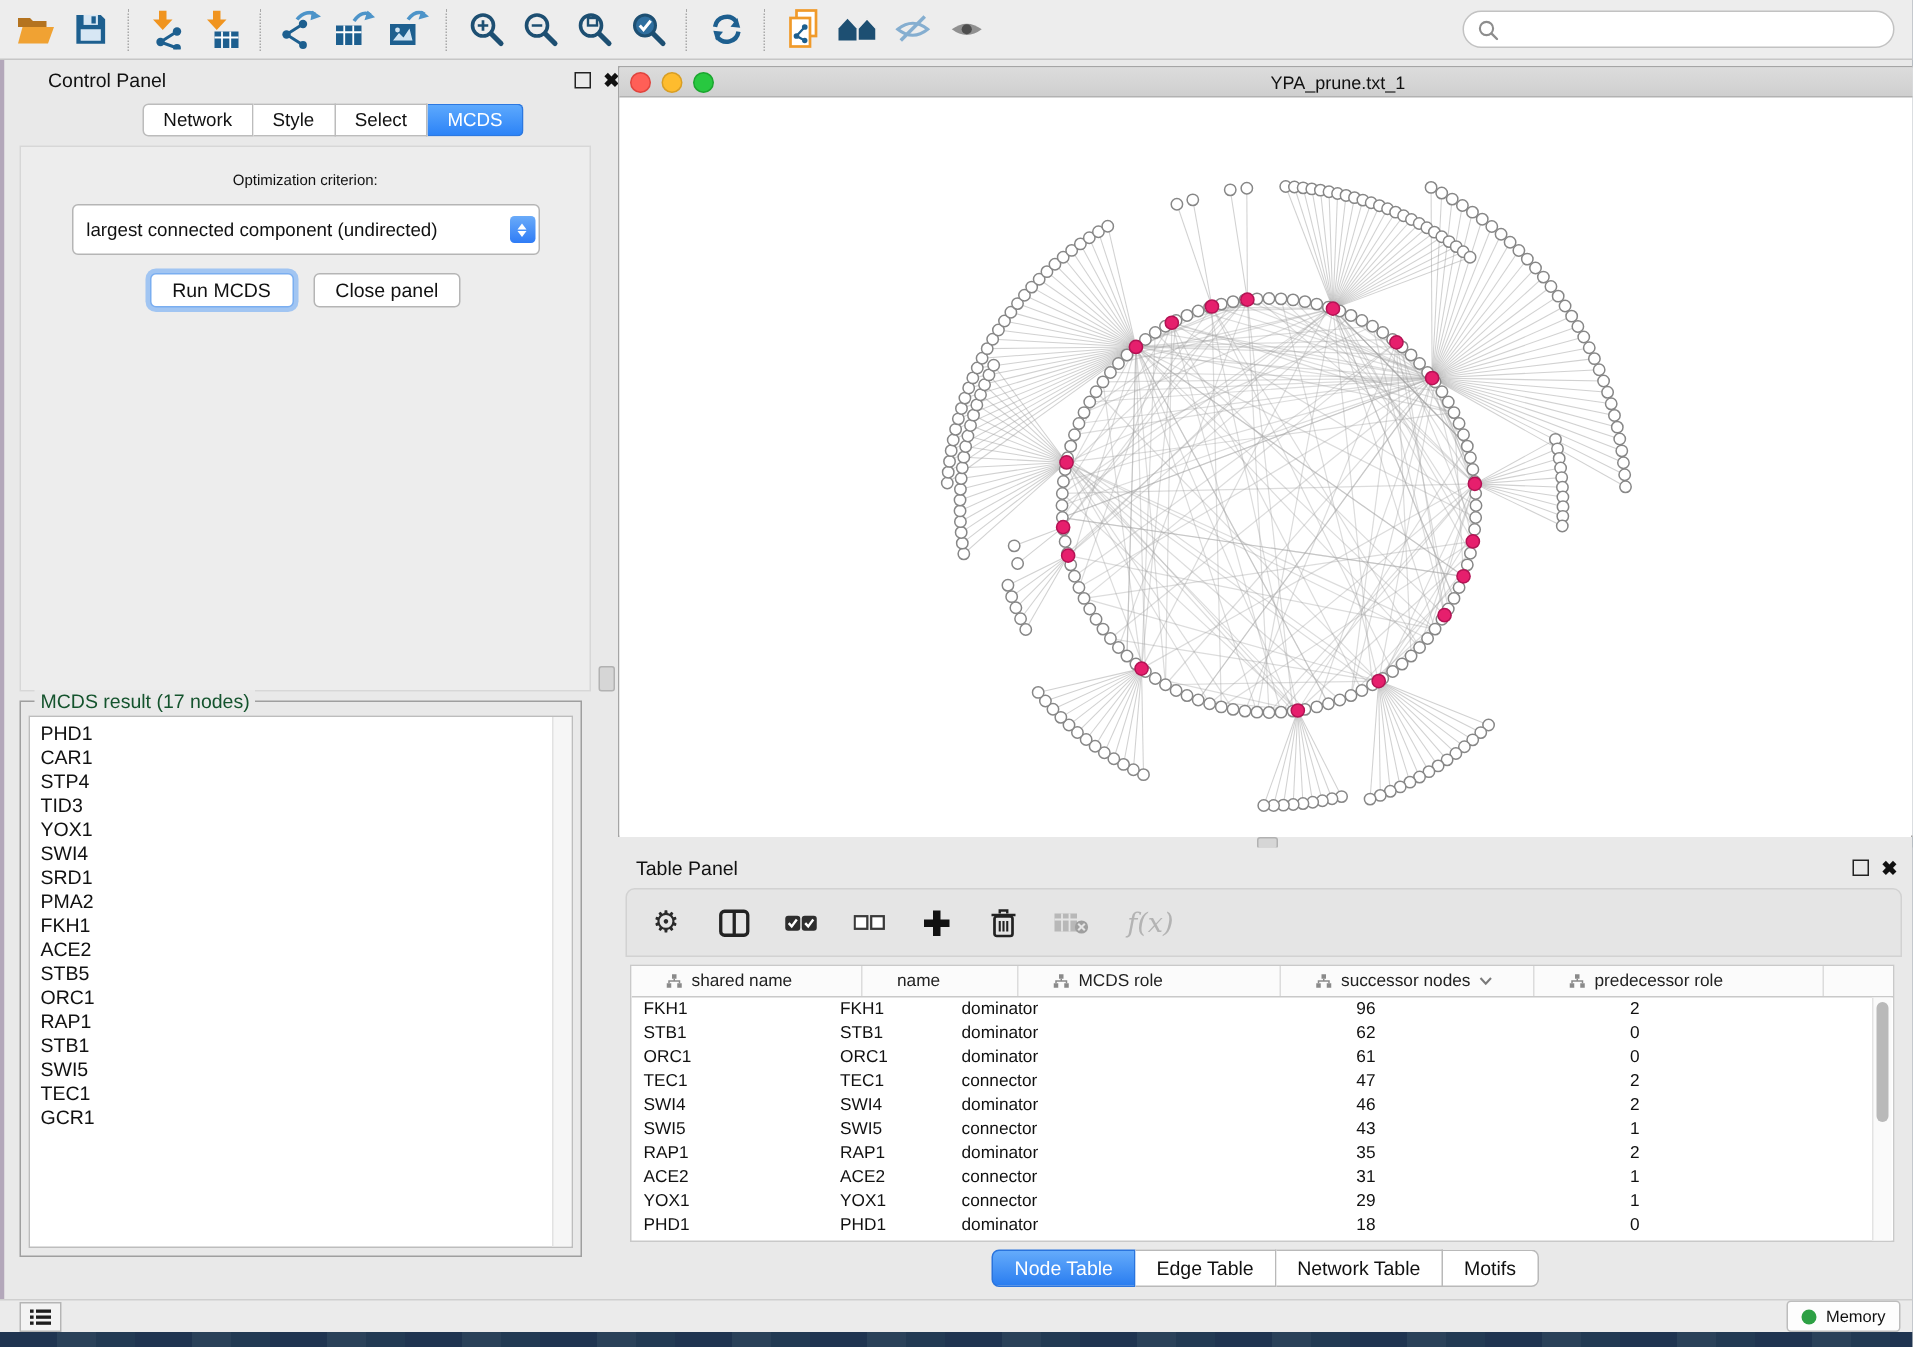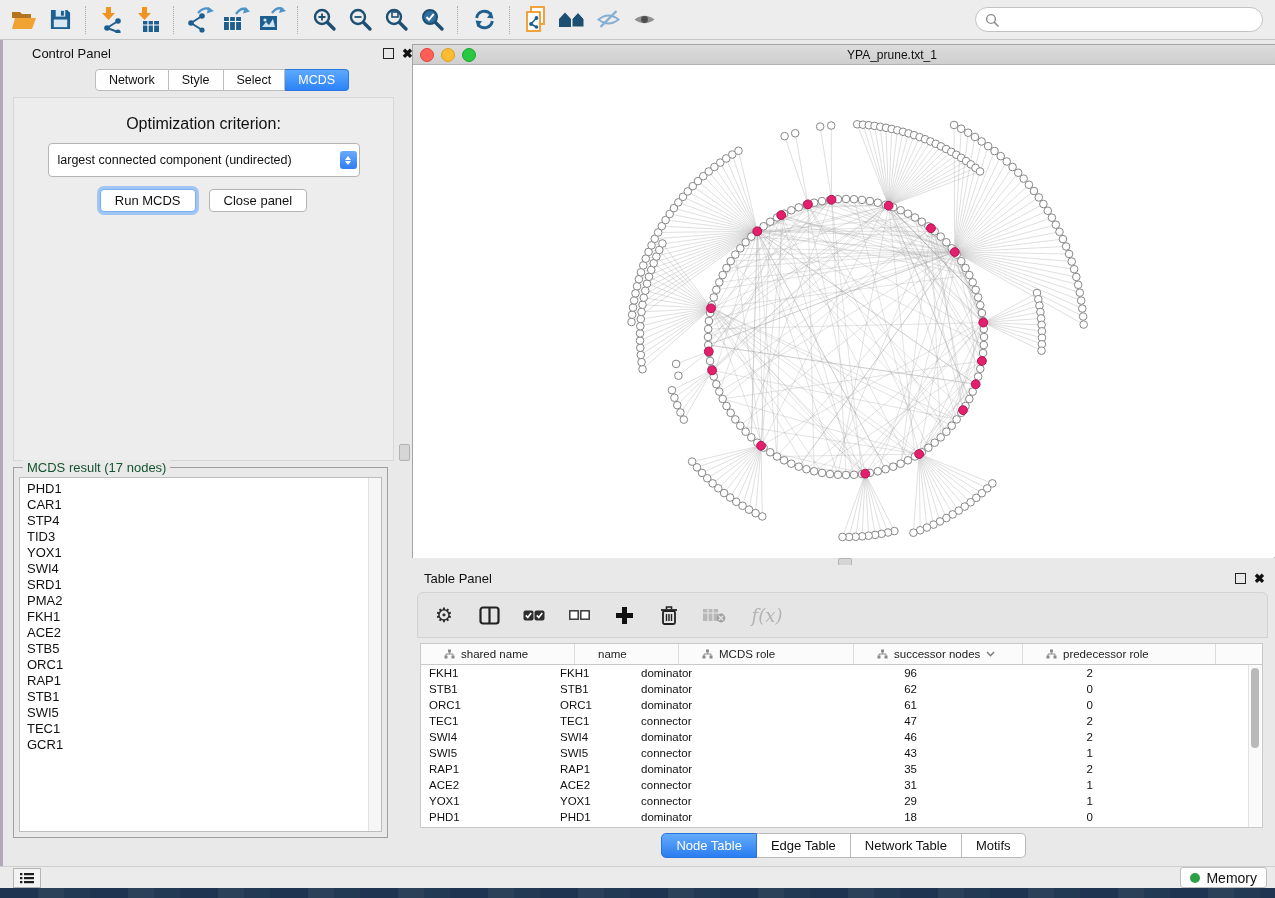--- a/index.html
+++ b/index.html
@@ -20,21 +20,21 @@
   .panel-title{font-size:13px;color:#111;}
   .win-mini-icons{margin-left:auto;display:flex;align-items:center;gap:8px;}
   .float-box{width:9px;height:9px;border:1.5px solid #222;display:inline-block;}
   .close-x{font-size:13px;font-weight:bold;color:#111;line-height:9px;}
   #cp-tabs{display:flex;justify-content:center;margin-top:4px;}
   .seg{background:#fff;border:1px solid #bcbcbc;border-left:none;padding:2px 13px;font-size:12.5px;color:#111;height:16px;line-height:16px;cursor:default;}
   .seg:first-child{border-left:1px solid #bcbcbc;border-radius:4px 0 0 4px;}
   .seg:last-child{border-radius:0 4px 4px 0;}
   .seg.sel{background:linear-gradient(#5da9fd,#2c83f7);border-color:#2c78e0;color:#fff;}
   #cp-opt-panel{position:absolute;left:10px;top:57px;width:381px;height:364px;background:#ededed;border:1px solid #d7d7d7;box-sizing:border-box;}
-  #opt-label{text-align:center;font-size:16px;color:#111;margin-top:17px;}
+  #opt-label{text-align:center;font-size:10px;color:#111;margin-top:17px;}
   #criterion-select{margin:10px auto 0 auto;width:312px;height:34px;background:#fff;border:1px solid #b5b5b5;border-radius:4px;display:flex;align-items:center;box-sizing:border-box;}
   #criterion-select .sel-text{flex:1;font-size:12.5px;color:#111;padding-left:9px;white-space:nowrap;}
   .stepper{width:17px;height:18px;margin-right:2px;border-radius:3px;background:linear-gradient(#6aabf9,#2f7cf6);display:flex;flex-direction:column;align-items:center;justify-content:center;gap:1px;}
   .stepper i{width:0;height:0;border-left:3.5px solid transparent;border-right:3.5px solid transparent;}
   .stepper .up{border-bottom:4px solid #fff;}
   .stepper .dn{border-top:4px solid #fff;}
   #cp-buttons{display:flex;justify-content:center;gap:13px;margin-top:12px;}
   .mac-btn{background:#fff;border:1px solid #b5b5b5;border-radius:4px;font-size:13px;color:#111;padding:3px 14px;font-family:"Liberation Sans",sans-serif;}
   .mac-btn.focused{box-shadow:0 0 0 3px rgba(110,170,245,.6);border-color:#7aaef0;}
   #mcds-fieldset{position:absolute;left:10px;top:427px;width:375px;height:371px;border:1px solid #9f9f9f;box-sizing:border-box;background:#e9e9e9;}
@@ -78,21 +78,21 @@
   .seg2{background:#fff;border:1px solid #b9b9b9;border-left:none;padding:3px 14px;font-size:13px;color:#111;height:17px;line-height:17px;}
   .seg2:first-child{border-left:1px solid #b9b9b9;border-radius:5px 0 0 5px;}
   .seg2:last-child{border-radius:0 5px 5px 0;}
   .seg2.sel{background:linear-gradient(#64abfb,#2a7df0);border-color:#2a74dd;color:#fff;}
 
   
   #status-bar{position:absolute;left:0;top:866px;width:1275px;height:22px;background:#ebebeb;border-top:1px solid #cfcfcf;display:flex;align-items:center;box-sizing:border-box;}
   #status-list-btn{margin-left:13px;width:26px;height:18px;border:1px solid #b5b5b5;background:#f3f3f3;display:flex;align-items:center;justify-content:center;}
   #memory-btn{margin-left:auto;margin-right:8px;height:19px;background:#fdfdfd;border:1px solid #bdbdbd;border-radius:3px;display:flex;align-items:center;gap:6px;padding:0 9px;}
   #memory-dot{width:10px;height:10px;border-radius:50%;}
-  #memory-label{font-size:14px;color:#111;}
+  #memory-label{font-size:11px;color:#111;}
   #wallpaper{position:absolute;left:0;top:888px;width:1275px;height:10px;background:repeating-linear-gradient(90deg,#1f3450 0 38px,#2a4159 38px 64px,#223a53 64px 90px);}
   svg{display:block;}
 </style>
 </head>
 <body>
 
 <div id="stage">
 
   <div id="toolbar">
     <div class="tbtn">

